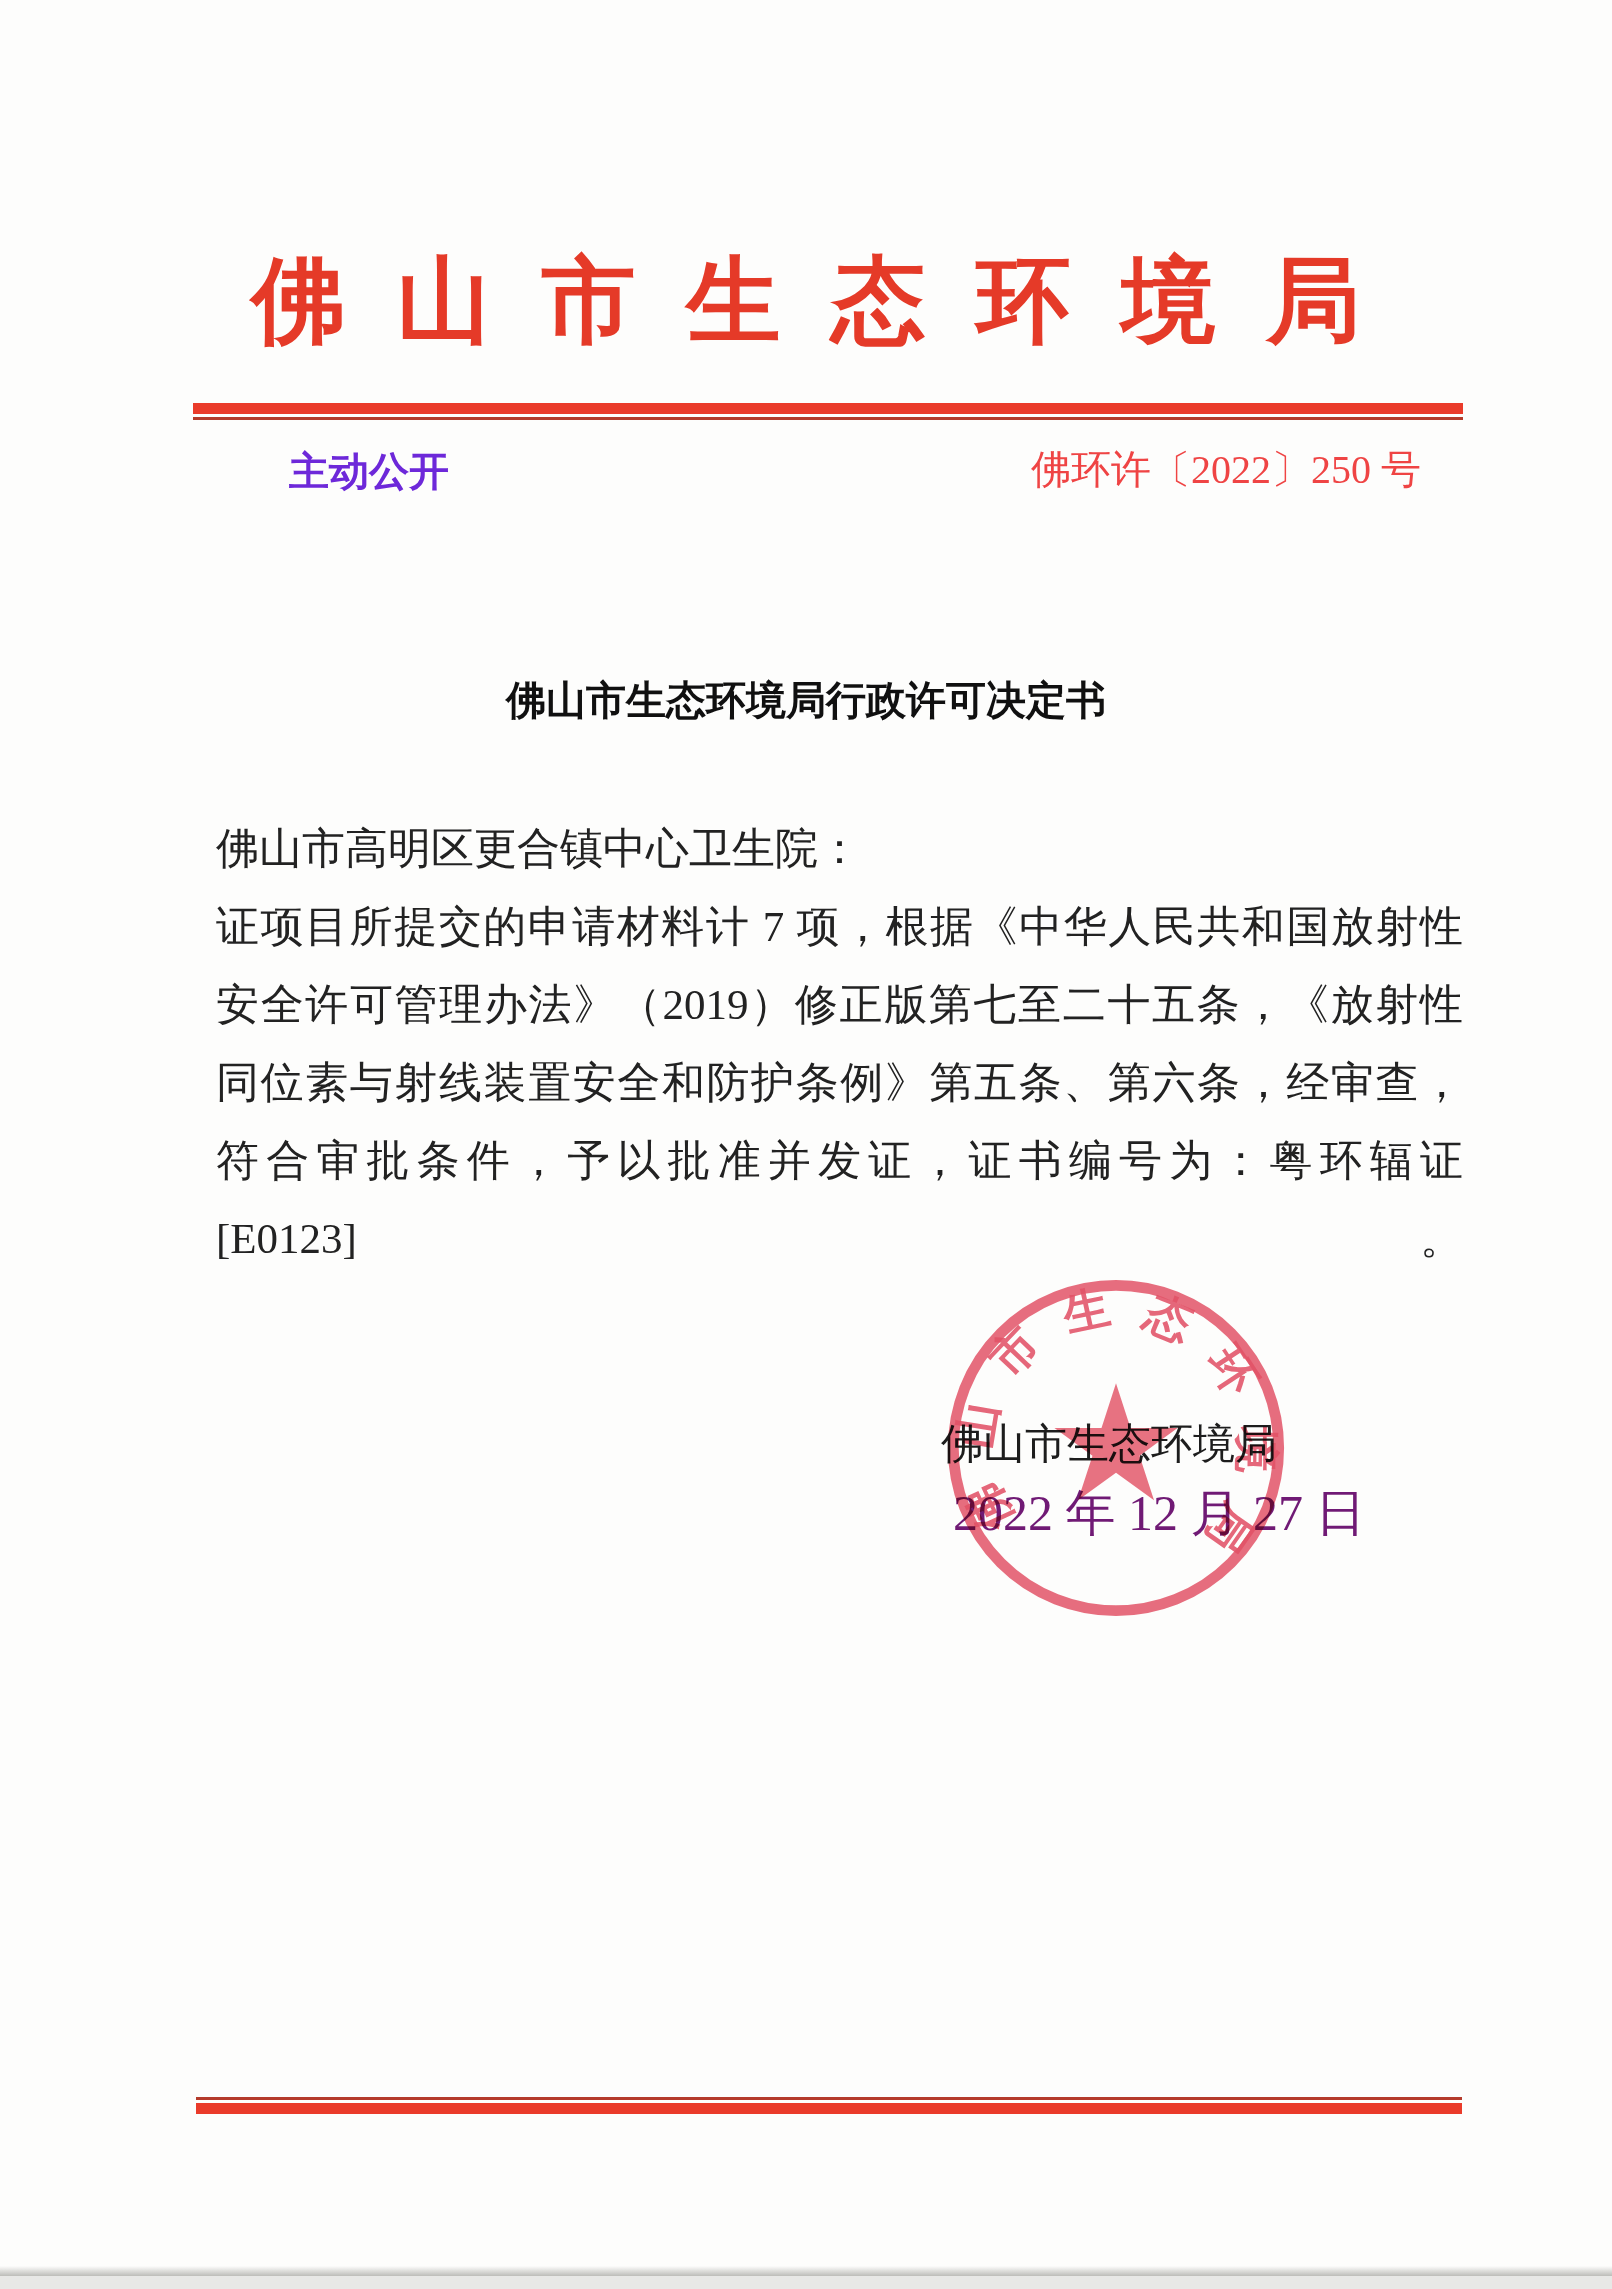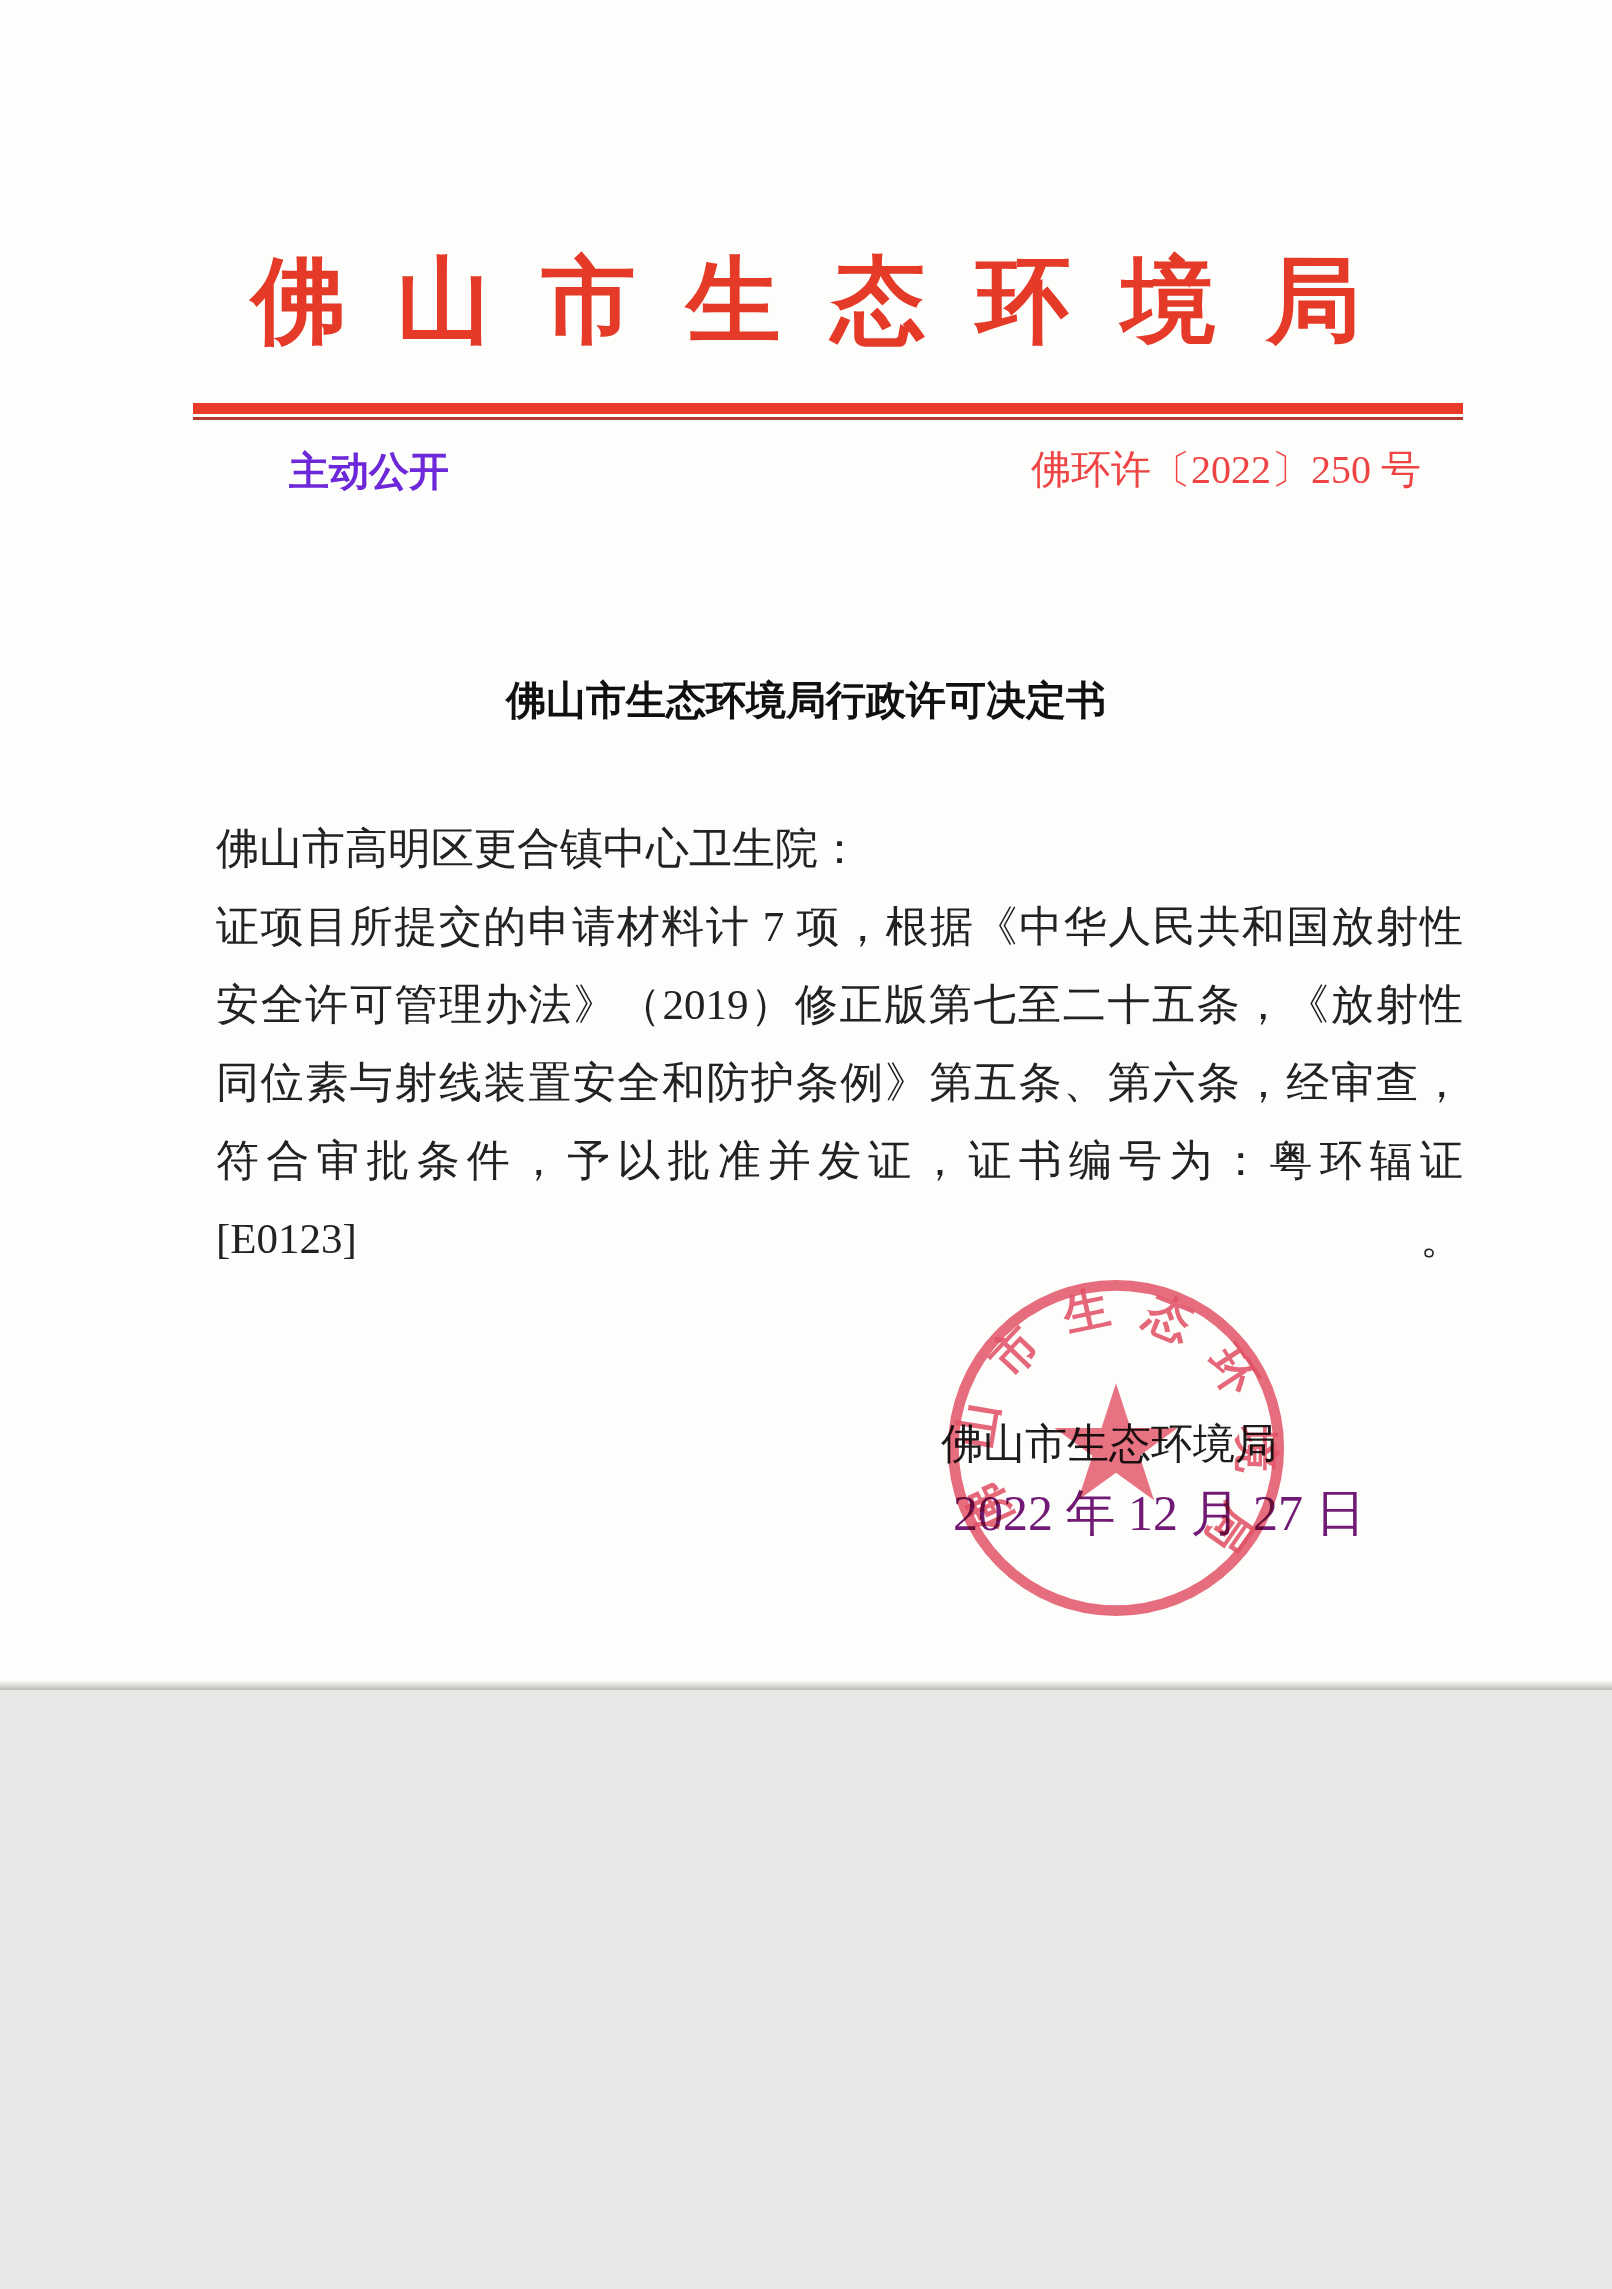--- a/index.html
+++ b/index.html
@@ -1,18 +1,18 @@
 <!DOCTYPE html>
 <html><head>
 <meta charset="utf-8">
 <style>
   html,body{margin:0;padding:0;background:#e8e8e6;}
   .page{
     position:relative;
-    width:1612px;height:1690px;
+    width:1612px;height:2276px;
     margin:0 auto;
     background:#fdfdfc;
     overflow:hidden;
     font-family:"Liberation Serif", serif;
   }
   .agency-header{
     position:absolute;top:247px;left:0;width:100%;
     text-align:center;
     font-size:94px;line-height:108px;
     font-weight:bold;

